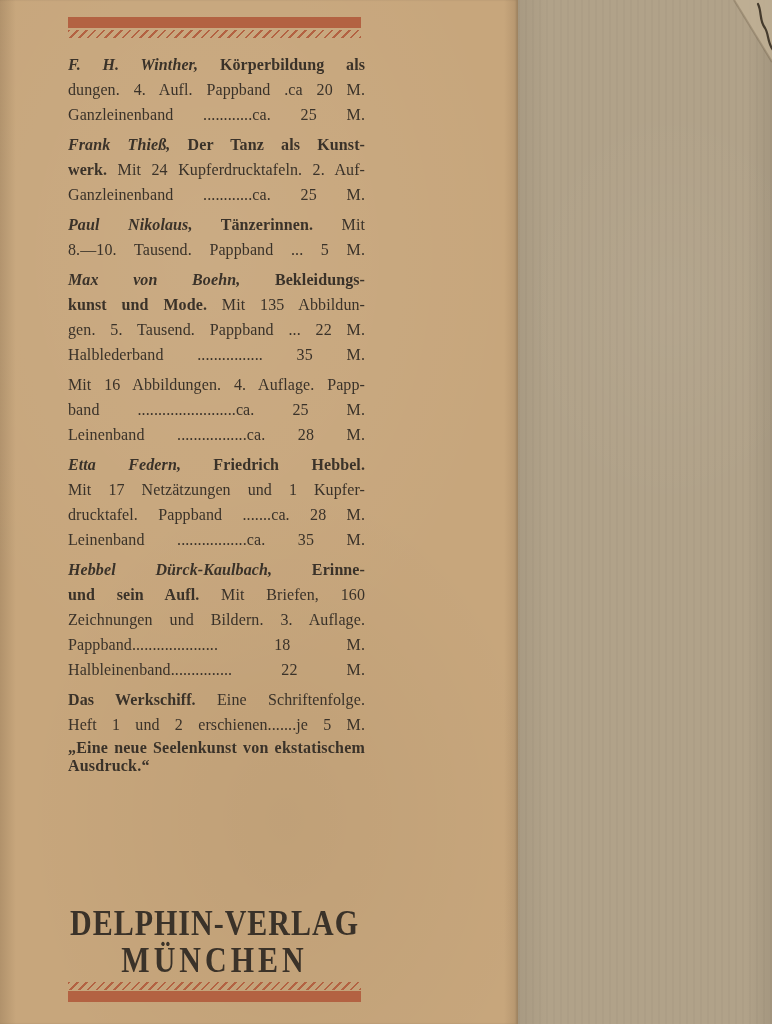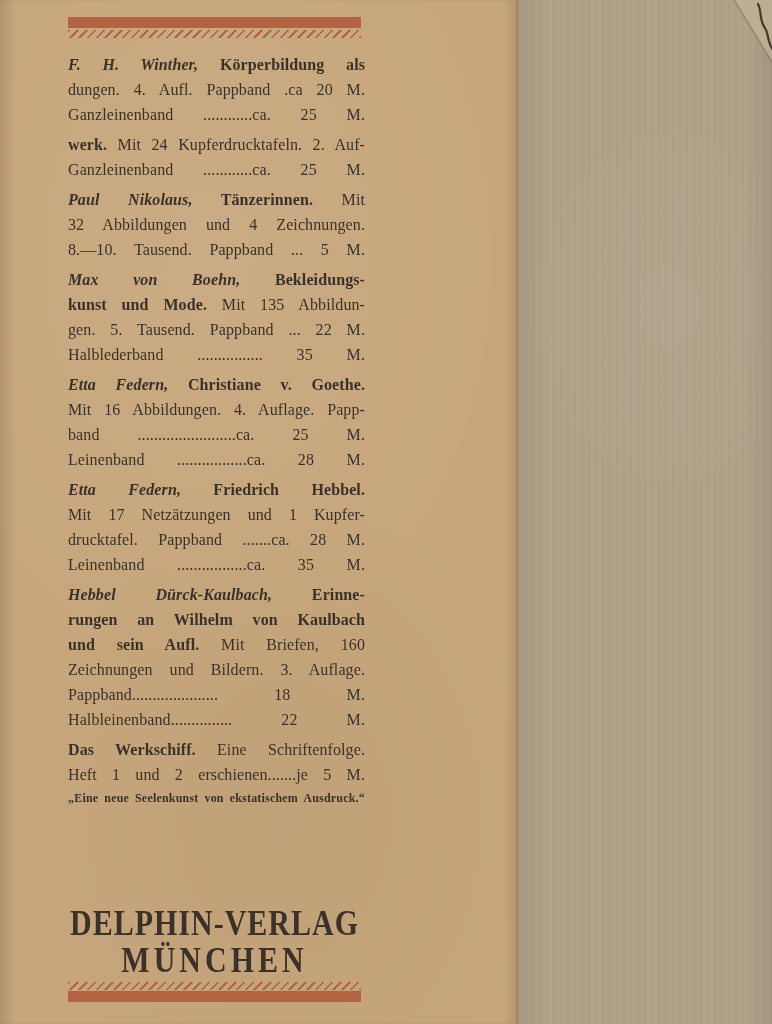--- a/index.html
+++ b/index.html
@@ -55,21 +55,21 @@
   .column{position:absolute;left:68px;top:52px;width:297px;color:var(--ink);}
   .block{margin-bottom:5px;}
   .line{
     font-size:16px;line-height:25px;white-space:normal;
     text-align:justify;text-align-last:justify;
     letter-spacing:0.1px;
   }
   .seg-bi{font-weight:700;font-style:italic;}
   .seg-b{font-weight:700;}
   .seg-r{font-weight:400;}
-  .line.quote{font-size:12px;line-height:18px;margin-top:2px;font-family:Liberation Serif, serif;}
+  .line.quote{font-size:16px;line-height:18px;margin-top:2px;font-family:Liberation Serif, serif;}
   .line.quote .seg-q{font-weight:700;letter-spacing:0.2px;}
 
   
   .publisher{
     position:absolute;left:64px;top:904px;width:301px;
     color:var(--ink);text-align:center;font-weight:700;
     transform:scale(1.0,1.2);transform-origin:50% 0;
   }
   .publisher .pline1{font-size:30px;line-height:31px;letter-spacing:1px;}
   .publisher .pline2{font-size:30px;line-height:31px;letter-spacing:4px;}
@@ -94,49 +94,47 @@
       <div class="fringe"></div>
     </div>
 
     <div class="column" id="column">
         <div class="block">
           <div class="line"><span class="seg-bi">F. H. Winther,</span><span class="seg-b"> Körperbildung als</span></div>
           <div class="line"><span class="seg-r">dungen. 4. Aufl. Pappband .ca 20 M.</span></div>
           <div class="line"><span class="seg-r">Ganzleinenband ............ca. 25 M.</span></div>
         </div>
         <div class="block">
+          <div class="line"><span class="seg-bi">Frank Thieß,</span><span class="seg-b"> Der Tanz als Kunst-</span></div>
           <div class="line"><span class="seg-b">werk.</span><span class="seg-r"> Mit 24 Kupferdrucktafeln. 2. Auf-</span></div>
           <div class="line"><span class="seg-r">Ganzleinenband ............ca. 25 M.</span></div>
         </div>
         <div class="block">
           <div class="line"><span class="seg-bi">Paul Nikolaus,</span><span class="seg-b"> Tänzerinnen.</span><span class="seg-r"> Mit</span></div>
-          <div class="line"><span class="seg-r">32 Abbildungen und 4 Zeichnungen.</span></div>
           <div class="line"><span class="seg-r">8.—10. Tausend. Pappband ... 5 M.</span></div>
         </div>
         <div class="block">
           <div class="line"><span class="seg-bi">Max von Boehn,</span><span class="seg-b"> Bekleidungs-</span></div>
           <div class="line"><span class="seg-b">kunst und Mode.</span><span class="seg-r"> Mit 135 Abbildun-</span></div>
           <div class="line"><span class="seg-r">gen. 5. Tausend. Pappband ... 22 M.</span></div>
           <div class="line"><span class="seg-r">Halblederband ................ 35 M.</span></div>
         </div>
         <div class="block">
-          <div class="line"><span class="seg-bi">Etta Federn,</span><span class="seg-b"> Christiane v. Goethe.</span></div>
           <div class="line"><span class="seg-r">Mit 16 Abbildungen. 4. Auflage. Papp-</span></div>
           <div class="line"><span class="seg-r">band ........................ca. 25 M.</span></div>
           <div class="line"><span class="seg-r">Leinenband .................ca. 28 M.</span></div>
         </div>
         <div class="block">
           <div class="line"><span class="seg-bi">Etta Federn,</span><span class="seg-b"> Friedrich Hebbel.</span></div>
           <div class="line"><span class="seg-r">Mit 17 Netzätzungen und 1 Kupfer-</span></div>
           <div class="line"><span class="seg-r">drucktafel. Pappband .......ca. 28 M.</span></div>
           <div class="line"><span class="seg-r">Leinenband .................ca. 35 M.</span></div>
         </div>
         <div class="block">
           <div class="line"><span class="seg-bi">Hebbel Dürck-Kaulbach,</span><span class="seg-b"> Erinne-</span></div>
-          <div class="line"><span class="seg-b">rungen an Wilhelm von Kaulbach</span></div>
           <div class="line"><span class="seg-b">und sein Aufl.</span><span class="seg-r"> Mit Briefen, 160</span></div>
           <div class="line"><span class="seg-r">Zeichnungen und Bildern. 3. Auflage.</span></div>
           <div class="line"><span class="seg-r">Pappband..................... 18 M.</span></div>
           <div class="line"><span class="seg-r">Halbleinenband............... 22 M.</span></div>
         </div>
         <div class="block">
           <div class="line"><span class="seg-b">Das Werkschiff.</span><span class="seg-r"> Eine Schriftenfolge.</span></div>
           <div class="line"><span class="seg-r">Heft 1 und 2 erschienen.......je 5 M.</span></div>
           <div class="line quote"><span class="seg-q">„Eine neue Seelenkunst von ekstatischem Ausdruck.“</span></div>
         </div>

